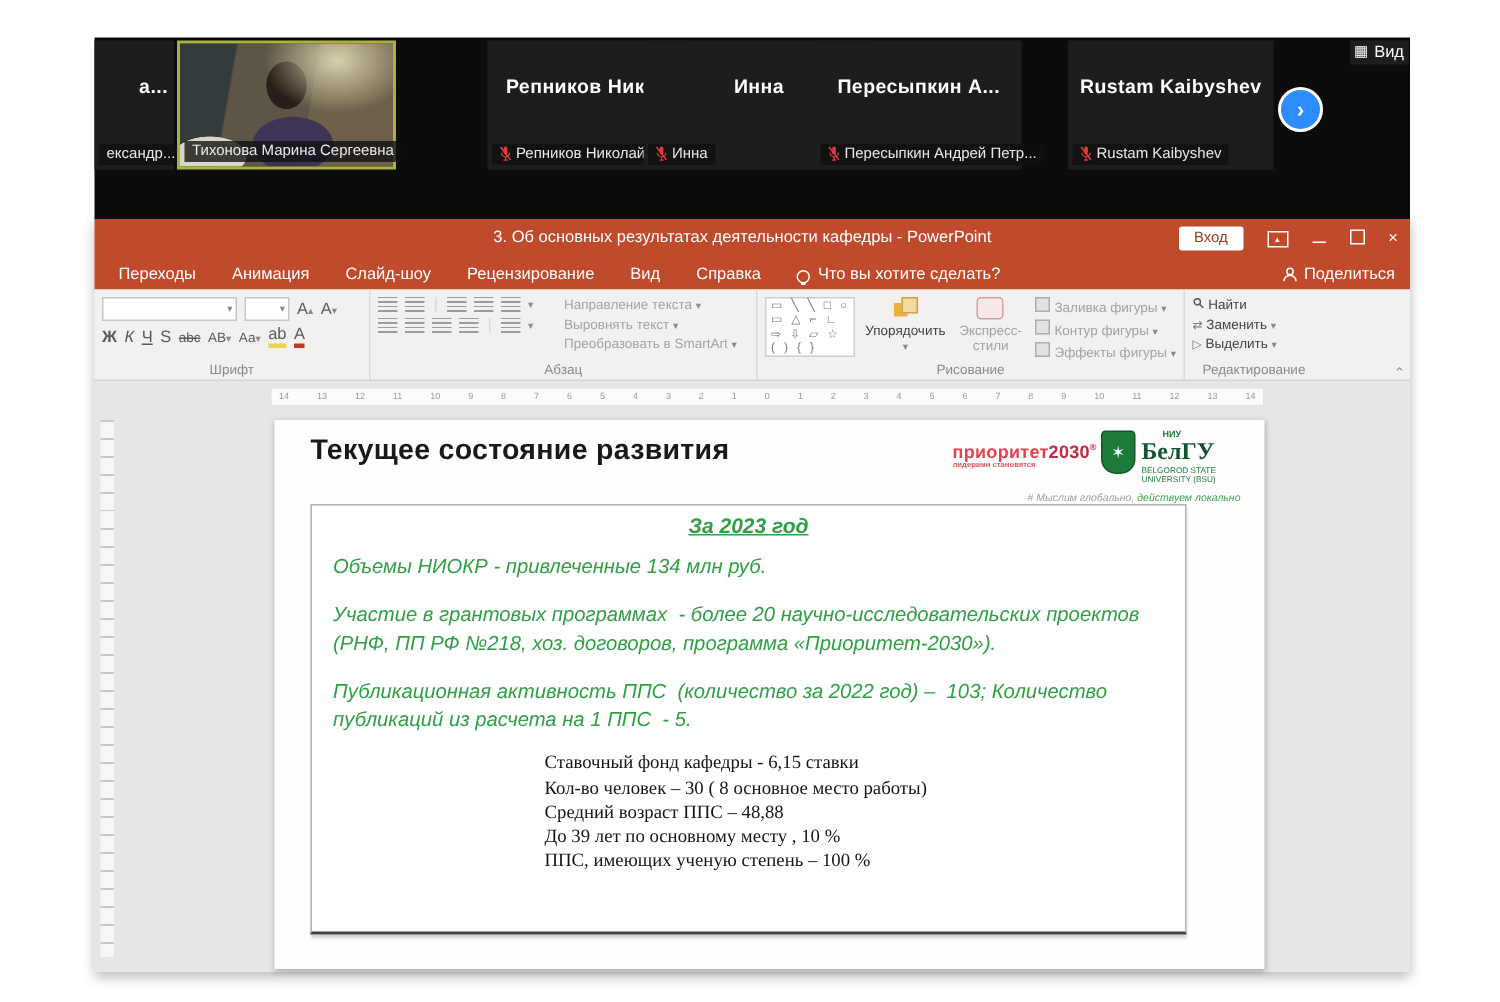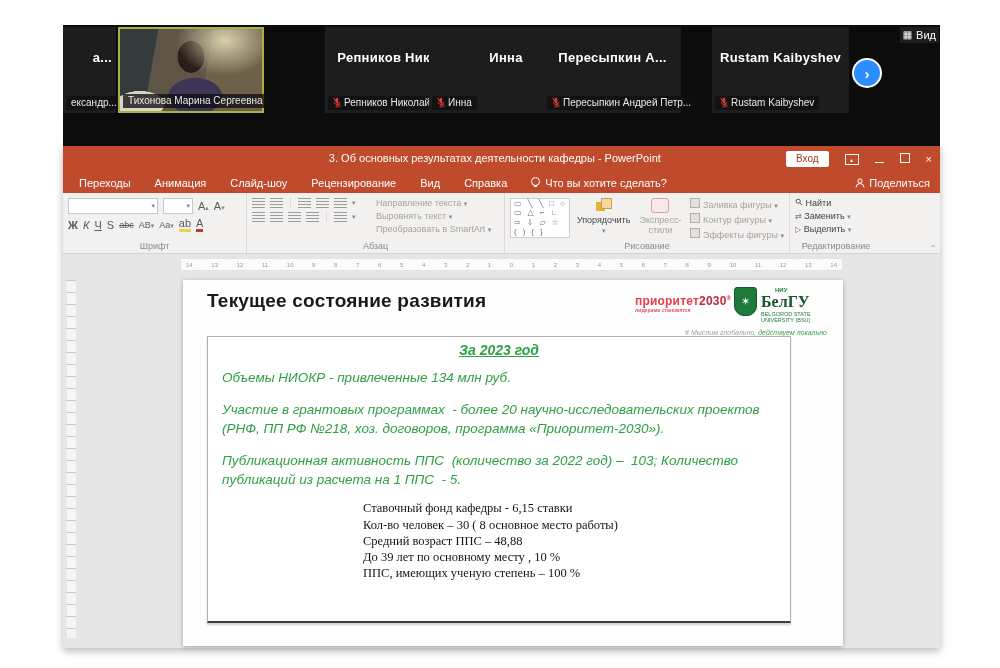--- a/index.html
+++ b/index.html
@@ -41,21 +41,21 @@
   .signin{background:#fff;color:#9c3b21;font-size:10px;padding:2px 10px 3px;border-radius:2px;cursor:pointer;}
   .ribopt{width:12px;height:9px;border:1px solid #fff;display:flex;align-items:center;justify-content:center;
           font-size:6px;color:#fff;}
   .wbtn{color:#fff;font-size:11px;line-height:1;cursor:pointer;}
   .restore{width:8px;height:8px;border:1px solid #fff;display:inline-block;}
   .minim{width:9px;border-top:1.5px solid #fff;display:inline-block;height:0;margin-top:6px;}
 
   .tabrow{position:relative;height:21px;background:#bf4a2c;display:flex;align-items:center;
           gap:24px;padding-left:16px;color:#fff;font-size:11px;}
   .tab{cursor:pointer;white-space:nowrap;}
-  .tellme{display:flex;align-items:flex-start;gap:5px;}
+  .tellme{display:flex;align-items:flex-end;gap:5px;}
   .bulb{width:7px;height:7px;border:1.3px solid #fff;border-radius:50%;position:relative;display:inline-block;}
   .bulb::after{content:"";position:absolute;left:2px;top:7px;width:3px;height:2px;background:#fff;}
   .share{position:absolute;right:10px;display:flex;align-items:center;gap:4px;font-size:11px;}
 
   .ribbon{position:relative;height:60px;background:#f2f1f0;border-bottom:1px solid #d6d4d2;display:flex;font-size:10px;color:#555;}
   .group{position:relative;box-sizing:border-box;border-right:1px solid #dcdad8;padding:5px 5px 14px;}
   .glabel{position:absolute;bottom:2px;left:0;right:0;text-align:center;font-size:9px;color:#8a8a8a;}
   .row{display:flex;align-items:center;gap:5px;margin-bottom:4px;}
   .combo{height:14px;background:#fff;border:1px solid #c8c6c4;display:flex;align-items:center;
          justify-content:flex-end;padding-right:2px;color:#999;font-size:8px;}

